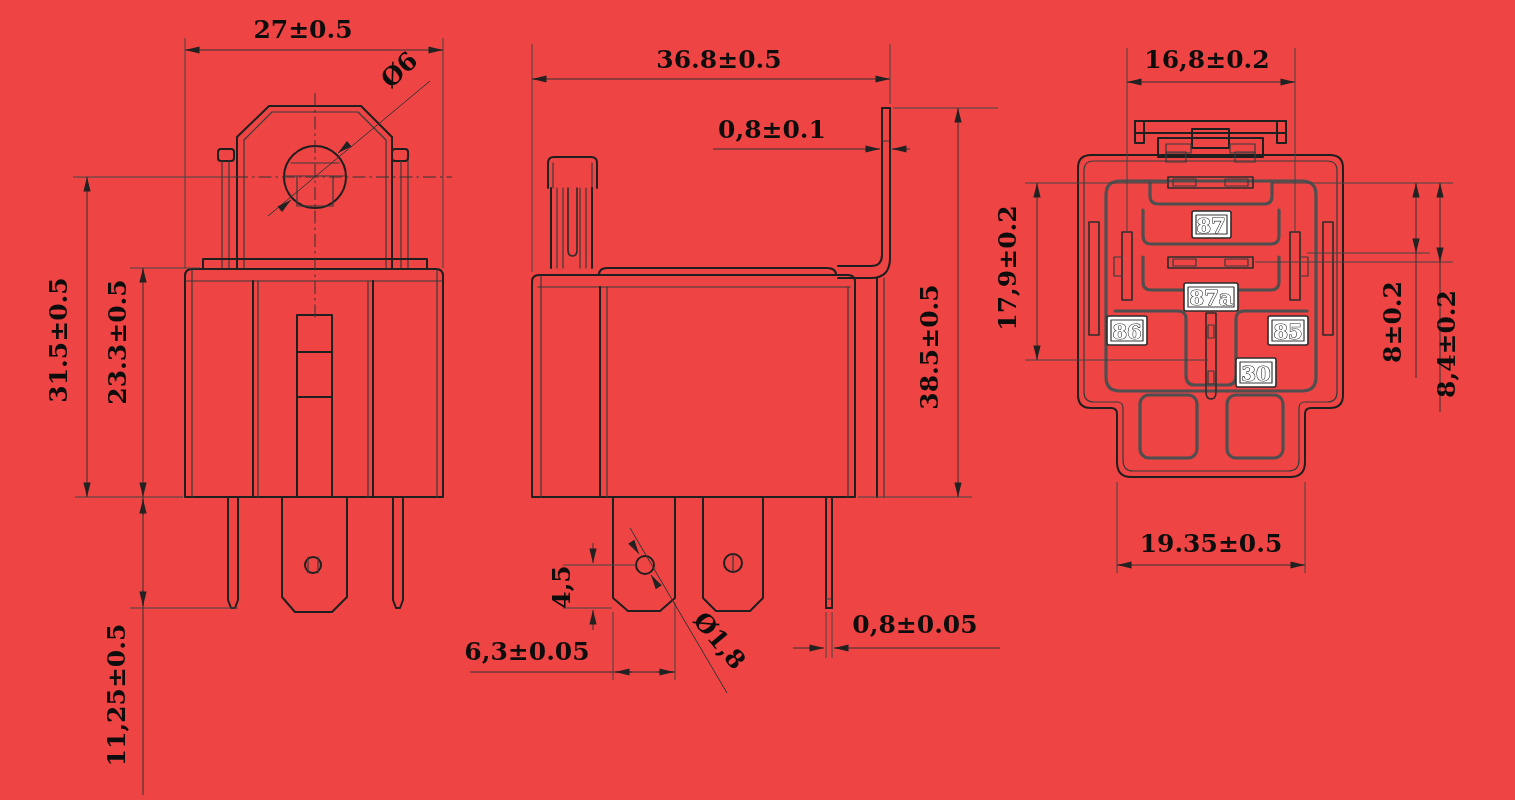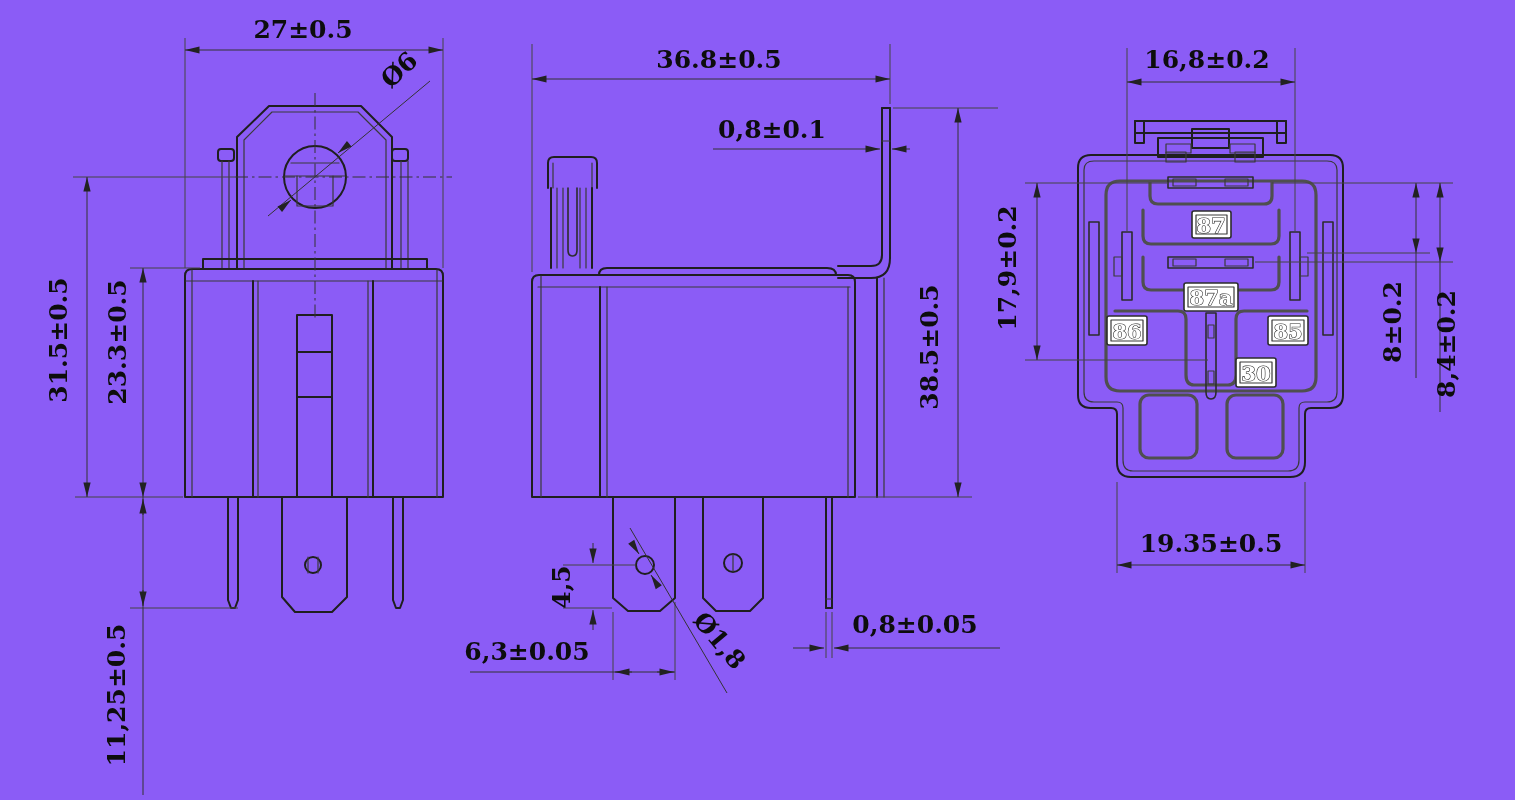--- a/index.html
+++ b/index.html
@@ -1,16 +1,16 @@
 <!DOCTYPE html>
 <html><head>
 <meta charset="utf-8">
 <style>
   html,body{margin:0;padding:0;background:#fff;}
-  .stage{position:relative;width:1515px;height:800px;background:#8b5cf6;overflow:hidden;}
+  .stage{position:relative;width:1515px;height:800px;background:#ef4444;overflow:hidden;}
   svg{display:block;}
   .o2{stroke:#1f1f1f;stroke-width:2;fill:none;stroke-linejoin:round;stroke-linecap:round;}
   .o1{stroke:#3a3a3a;stroke-width:1.2;fill:none;stroke-linejoin:round;stroke-linecap:round;}
   .o15{stroke:#2c2c2c;stroke-width:1.6;fill:none;stroke-linejoin:round;stroke-linecap:round;}
   .pk{stroke:#4f4f4f;stroke-width:3.2;fill:none;stroke-linejoin:round;stroke-linecap:round;}
   .dim{stroke:#333;stroke-width:1;fill:none;}
   .ext{stroke:#444;stroke-width:1;fill:none;}
   .cl{stroke:#333;stroke-width:1;fill:none;stroke-dasharray:13 4 2.5 4;}
   .boxfill{fill:#fff;}
   text.dtx{font-family:"DejaVu Serif", serif;font-weight:bold;font-size:25px;fill:#0d0d0d;text-anchor:middle;}

